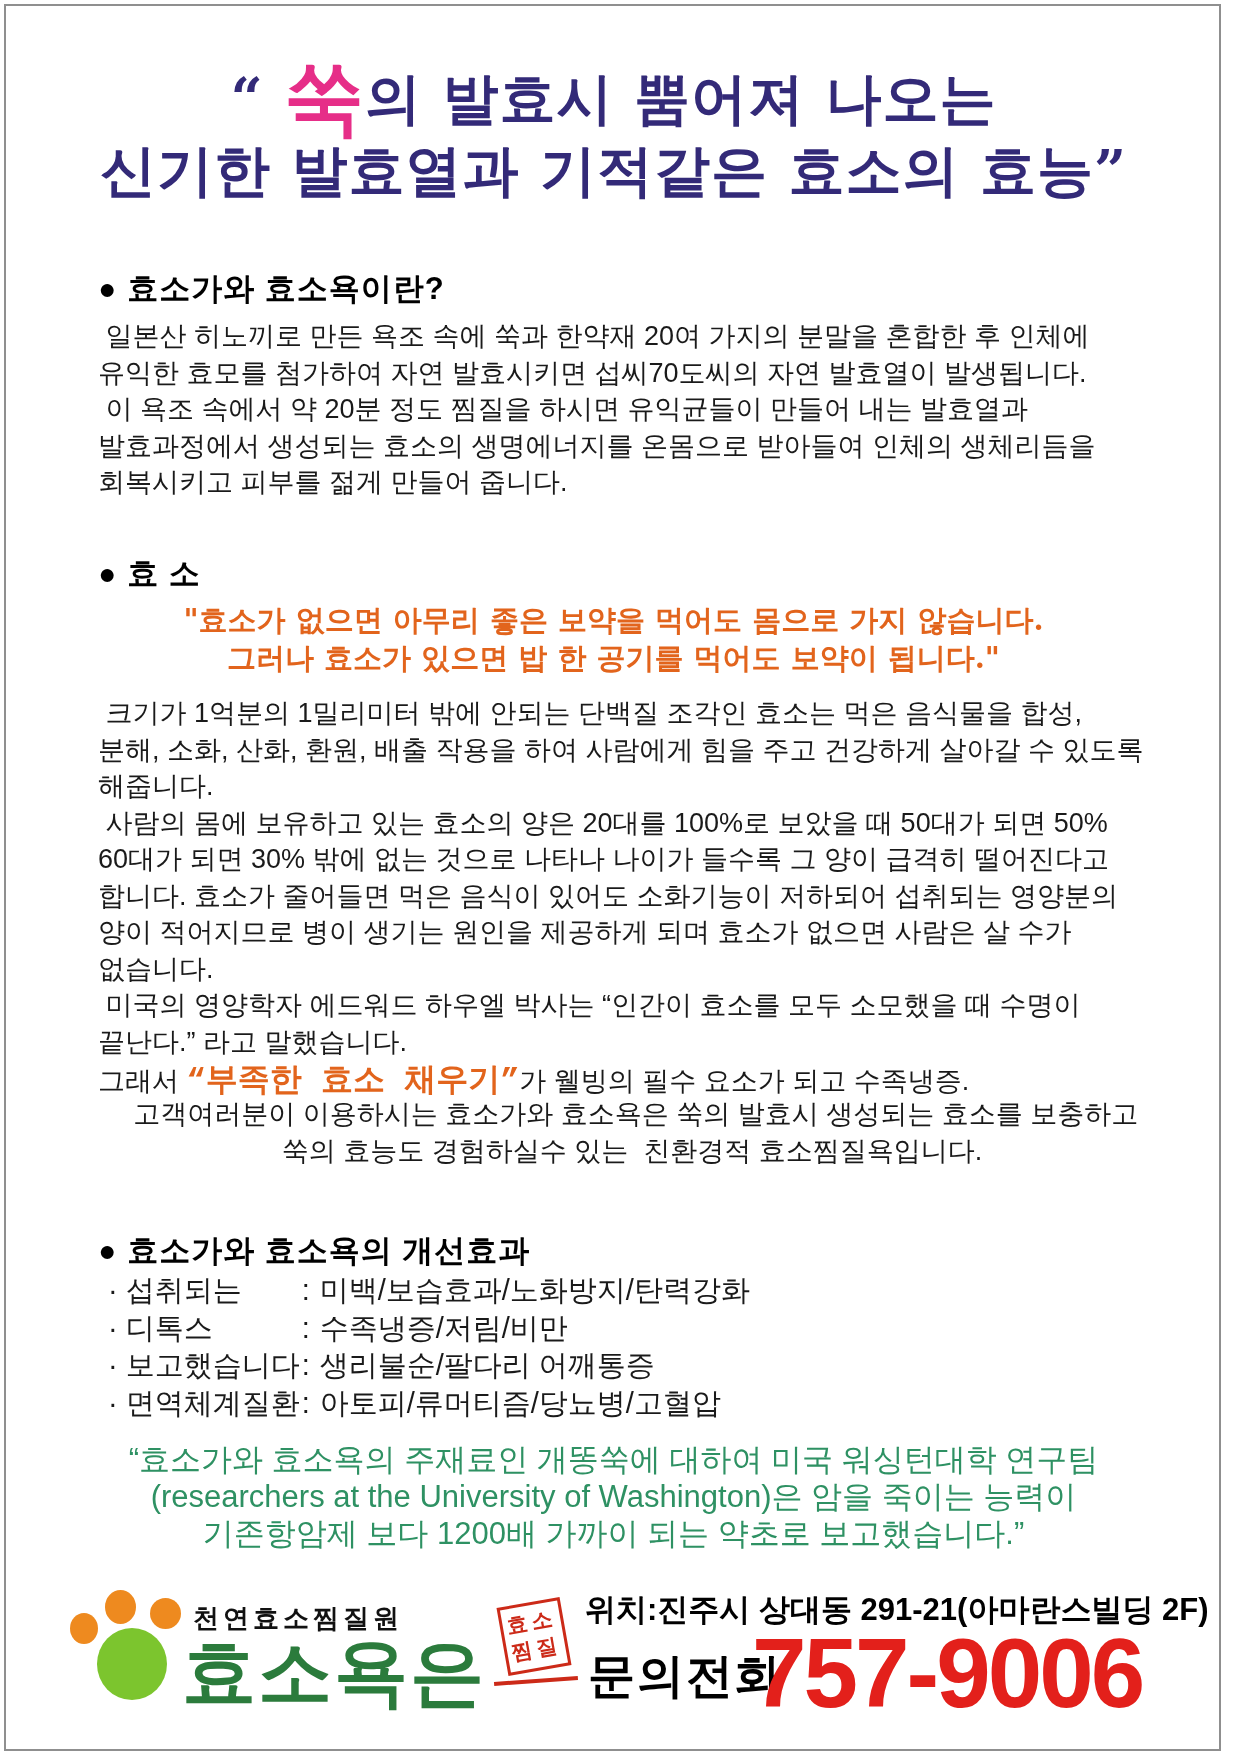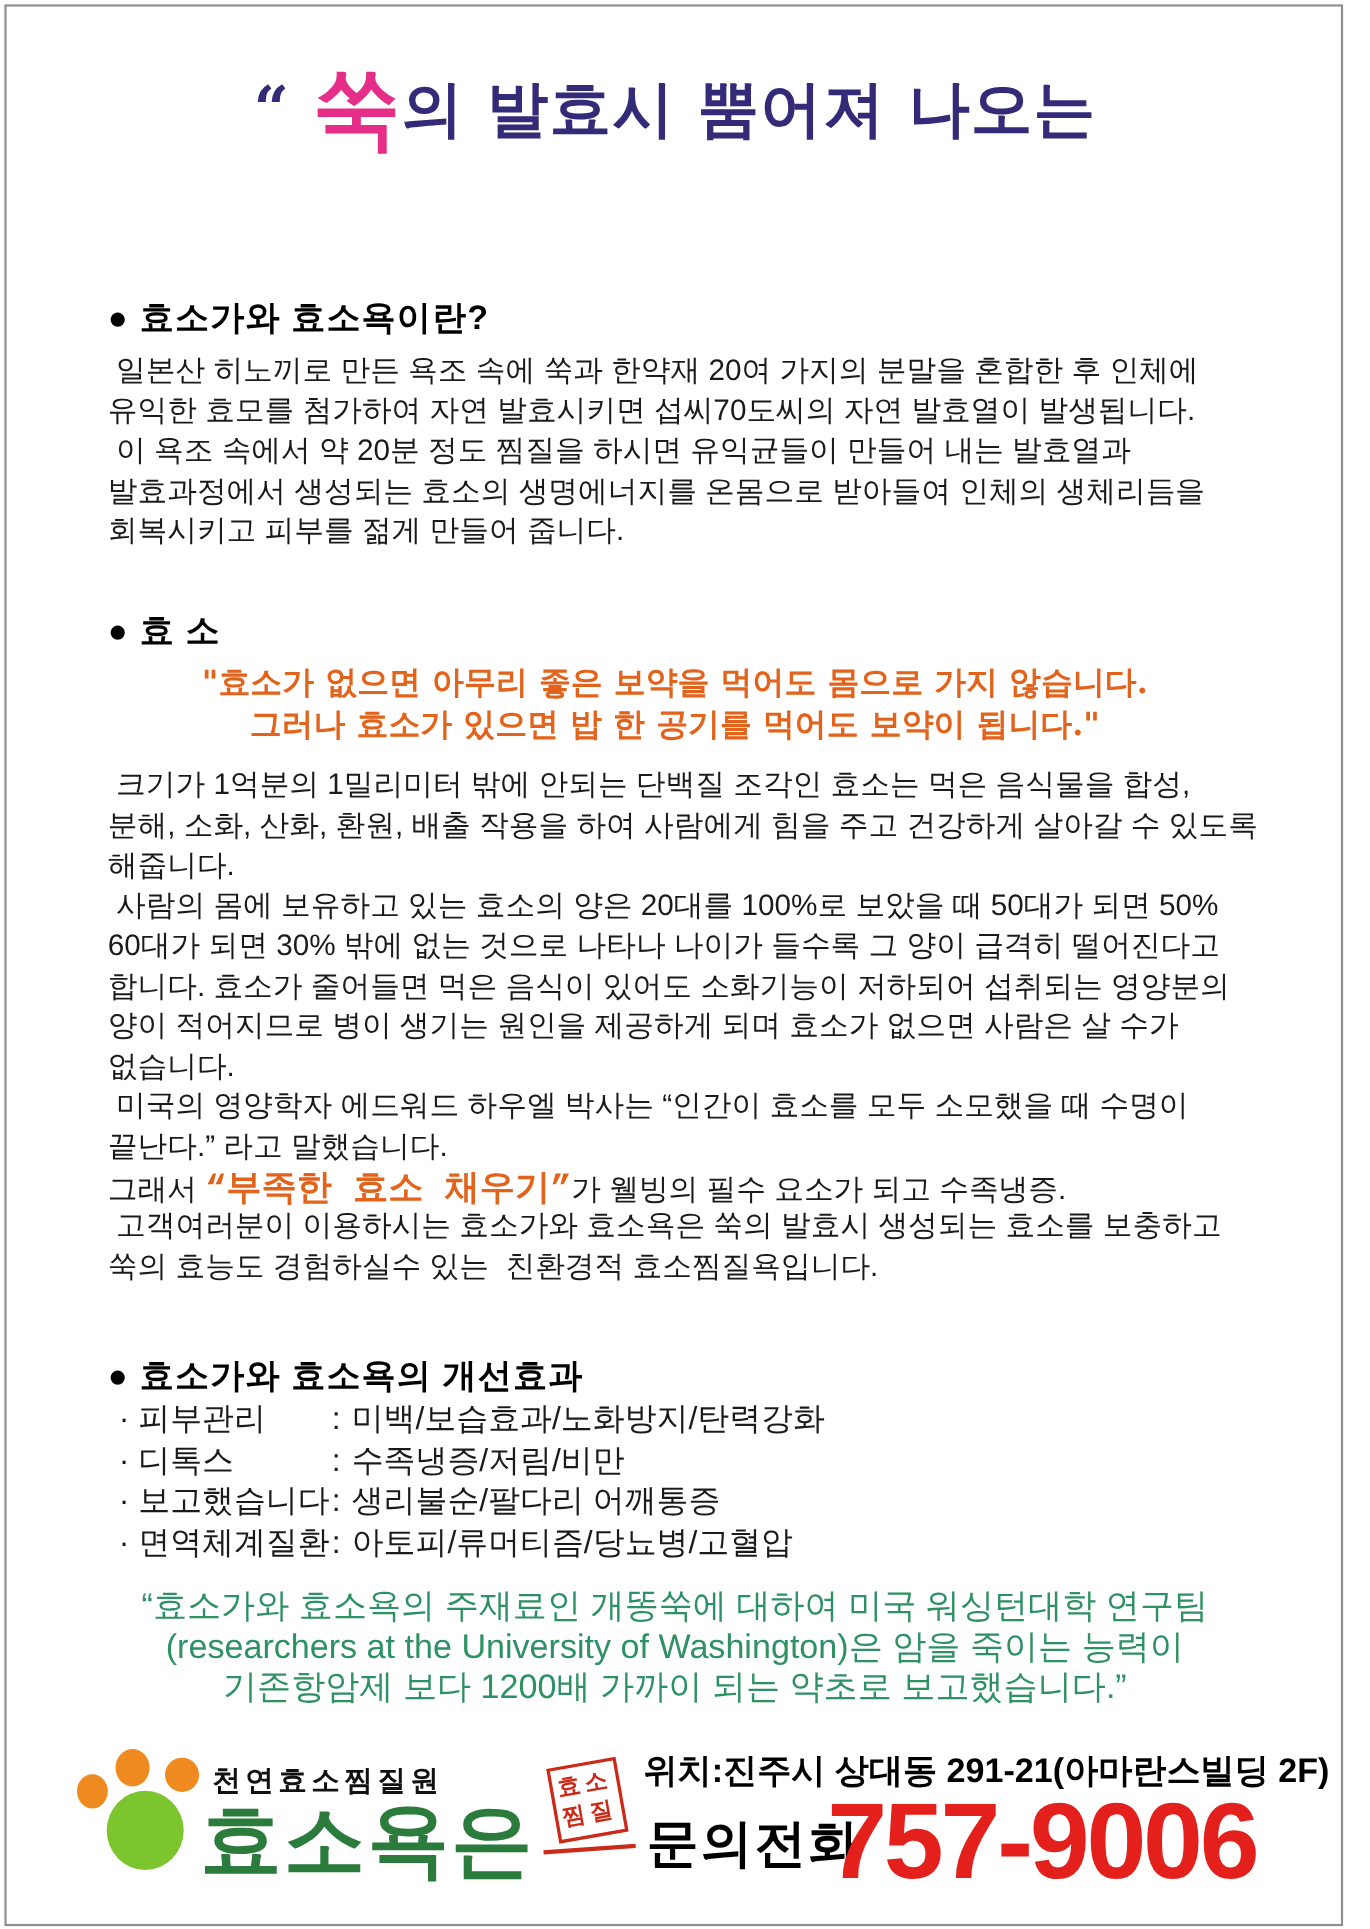--- a/index.html
+++ b/index.html
@@ -160,20 +160,21 @@
   }
 </style>
 </head>
 <body>
 
 <div id="page">
   <div class="page-border"></div>
 
   <div class="title">
     <div><span>“ </span><span class="hl">쑥</span><span>의 발효시 뿜어져 나오는</span></div>
+    <div><span>신기한 발효열과 기적같은 효소의 효능</span><span>”</span></div>
   </div>
 
   <div class="heading" style="top:268px;">
     <span class="bullet">●</span><span>효소가와 효소욕이란?</span>
   </div>
   <div class="para" style="top:318px;"> 일본산 히노끼로 만든 욕조 속에 쑥과 한약재 20여 가지의 분말을 혼합한 후 인체에
 유익한 효모를 첨가하여 자연 발효시키면 섭씨70도씨의 자연 발효열이 발생됩니다.
  이 욕조 속에서 약 20분 정도 찜질을 하시면 유익균들이 만들어 내는 발효열과
 발효과정에서 생성되는 효소의 생명에너지를 온몸으로 받아들여 인체의 생체리듬을
 회복시키고 피부를 젊게 만들어 줍니다.</div>
@@ -193,30 +194,30 @@
 합니다. 효소가 줄어들면 먹은 음식이 있어도 소화기능이 저하되어 섭취되는 영양분의
 양이 적어지므로 병이 생기는 원인을 제공하게 되며 효소가 없으면 사람은 살 수가
 없습니다.
  미국의 영양학자 에드워드 하우엘 박사는 “인간이 효소를 모두 소모했을 때 수명이
 끝난다.” 라고 말했습니다.</div>
 
   <div class="wellbeing">
     <span>그래서 </span><span class="hl-orange">“부족한 효소 채우기”</span><span>가 웰빙의 필수 요소가 되고 수족냉증.</span>
   </div>
 
-  <div class="para" style="top:1096px;"> 고객여러분이 이용하시는 효소가와 효소욕은 쑥의 발효시 생성되는 효소를 보충하고
+  <div class="para" style="top:1096px;text-align:center;"> 고객여러분이 이용하시는 효소가와 효소욕은 쑥의 발효시 생성되는 효소를 보충하고
 쑥의 효능도 경험하실수 있는  친환경적 효소찜질욕입니다.</div>
 
   <div class="heading" style="top:1230px;">
     <span class="bullet">●</span><span>효소가와 효소욕의 개선효과</span>
   </div>
 
   <div class="improve-list">
     <div class="improve-row">
-      <span class="dot">·</span><span class="label">피부관리</span><span class="colon">:</span><span>미백/보습효과/노화방지/탄력강화</span>
+      <span class="dot">·</span><span class="label">섭취되는</span><span class="colon">:</span><span>미백/보습효과/노화방지/탄력강화</span>
     </div>
     <div class="improve-row">
       <span class="dot">·</span><span class="label">디톡스</span><span class="colon">:</span><span>수족냉증/저림/비만</span>
     </div>
     <div class="improve-row">
       <span class="dot">·</span><span class="label">보고했습니다</span><span class="colon">:</span><span>생리불순/팔다리 어깨통증</span>
     </div>
     <div class="improve-row">
       <span class="dot">·</span><span class="label">면역체계질환</span><span class="colon">:</span><span>아토피/류머티즘/당뇨병/고혈압</span>
     </div>

